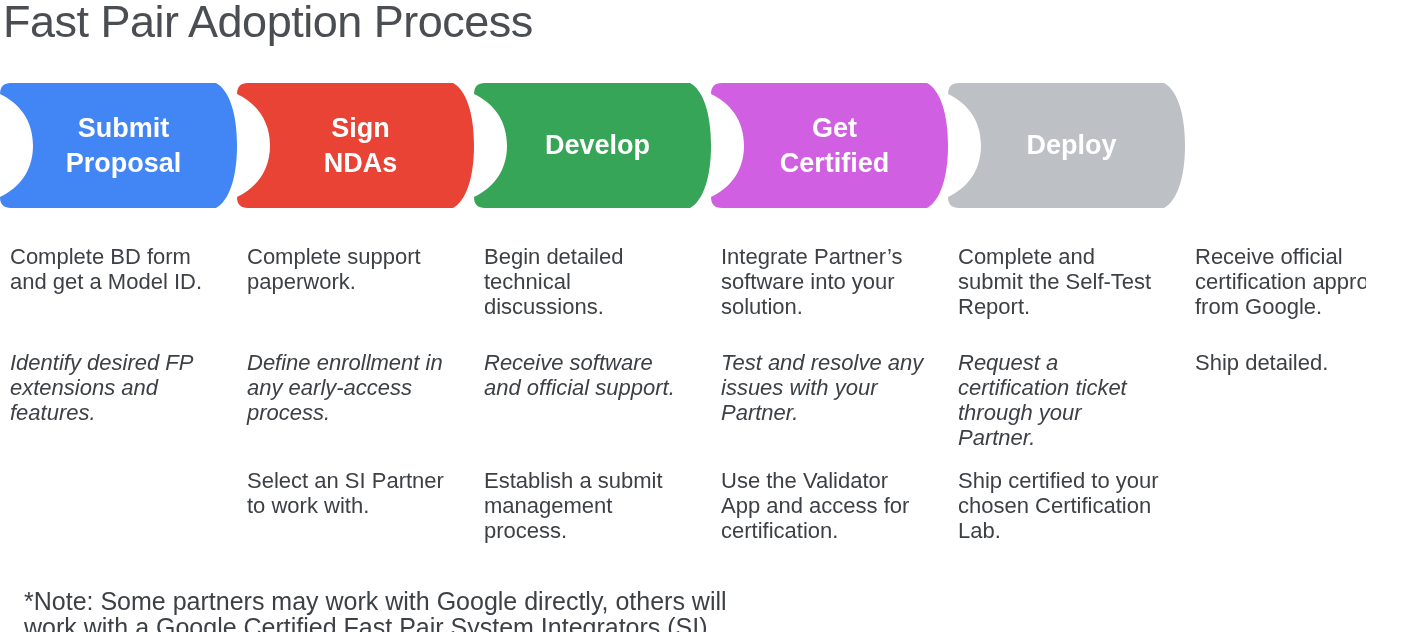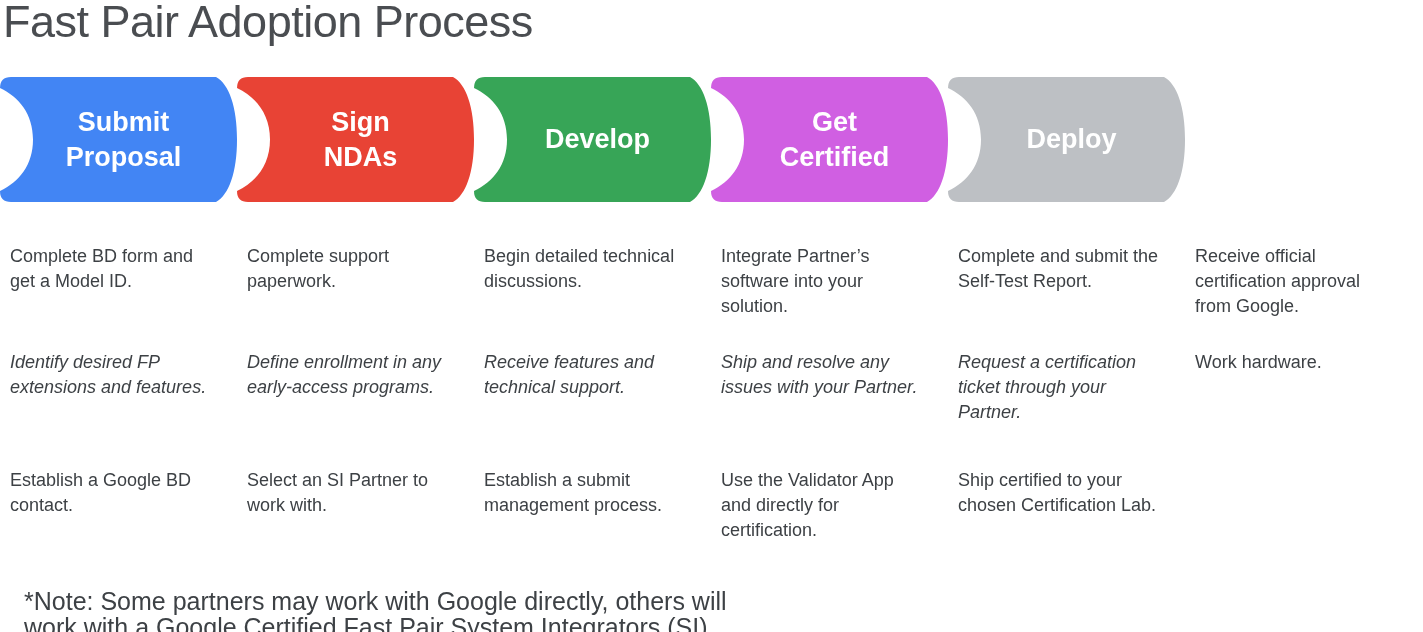--- a/index.html
+++ b/index.html
@@ -21,21 +21,21 @@
     top: -4px;
     margin: 0;
     font-size: 45px;
     font-weight: 400;
     letter-spacing: -0.5px;
     color: #4a4d51;
   }
   .stages {
     position: absolute;
     left: 0;
-    top: 77px;
+    top: 83px;
     display: flex;
     height: 125px;
   }
   .banner {
     position: relative;
     width: 237px;
     height: 125px;
     flex: 0 0 auto;
   }
   .banner svg {
@@ -66,21 +66,21 @@
     top: 244px;
     display: flex;
   }
   .desc-col {
     width: 237px;
     flex: 0 0 auto;
     box-sizing: border-box;
     padding: 0 22px 0 10px;
   }
   .cell {
-    font-size: 18px;
+    font-size: 22px;
     line-height: 25px;
     color: #3d4145;
   }
   .cell.r1 { height: 106px; }
   .cell.r2 { height: 118px; font-style: italic; }
   .footnote {
     position: absolute;
     left: 10px;
     top: 574px;
     width: 712px;
@@ -138,49 +138,48 @@
       <div class="banner-label">Deploy</div>
     </div>
 
   </div>
 
   <div class="descs">
 
     <div class="desc-col">
       <div class="cell r1">Complete BD form and get a Model ID.</div>
       <div class="cell r2">Identify desired FP extensions and features.</div>
-      <div class="cell r3">Establish a Google BD contact.</div>
     </div>
 
     <div class="desc-col">
       <div class="cell r1">Complete support paperwork.</div>
-      <div class="cell r2">Define enrollment in any early-access programs.</div>
+      <div class="cell r2">Define enrollment in any early-access process.</div>
       <div class="cell r3">Select an SI Partner to work with.</div>
     </div>
 
     <div class="desc-col">
       <div class="cell r1">Begin detailed technical discussions.</div>
-      <div class="cell r2">Receive features and technical support.</div>
+      <div class="cell r2">Receive software and official support.</div>
       <div class="cell r3">Establish a submit management process.</div>
     </div>
 
     <div class="desc-col">
       <div class="cell r1">Integrate Partner’s software into your solution.</div>
-      <div class="cell r2">Ship and resolve any issues with your Partner.</div>
-      <div class="cell r3">Use the Validator App and directly for certification.</div>
+      <div class="cell r2">Test and resolve any issues with your Partner.</div>
+      <div class="cell r3">Use the Validator App and access for certification.</div>
     </div>
 
     <div class="desc-col">
       <div class="cell r1">Complete and submit the Self-Test Report.</div>
       <div class="cell r2">Request a certification ticket through your Partner.</div>
       <div class="cell r3">Ship certified to your chosen Certification Lab.</div>
     </div>
 
     <div class="desc-col">
       <div class="cell r1">Receive official certification approval from Google.</div>
-      <div class="cell r3">Work hardware.</div>
+      <div class="cell r3">Ship detailed.</div>
     </div>
 
   </div>
 
   <p class="footnote">*Note: Some partners may work with Google directly, others will work with a Google Certified Fast Pair System Integrators (SI).</p>
 
 </div>
 
 </body></html>

